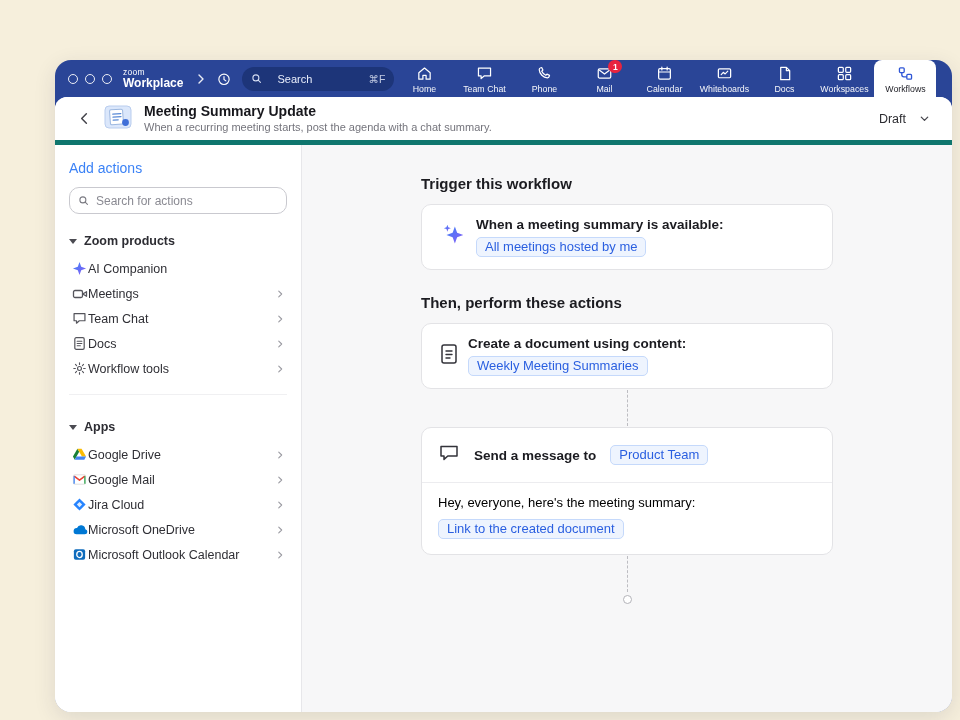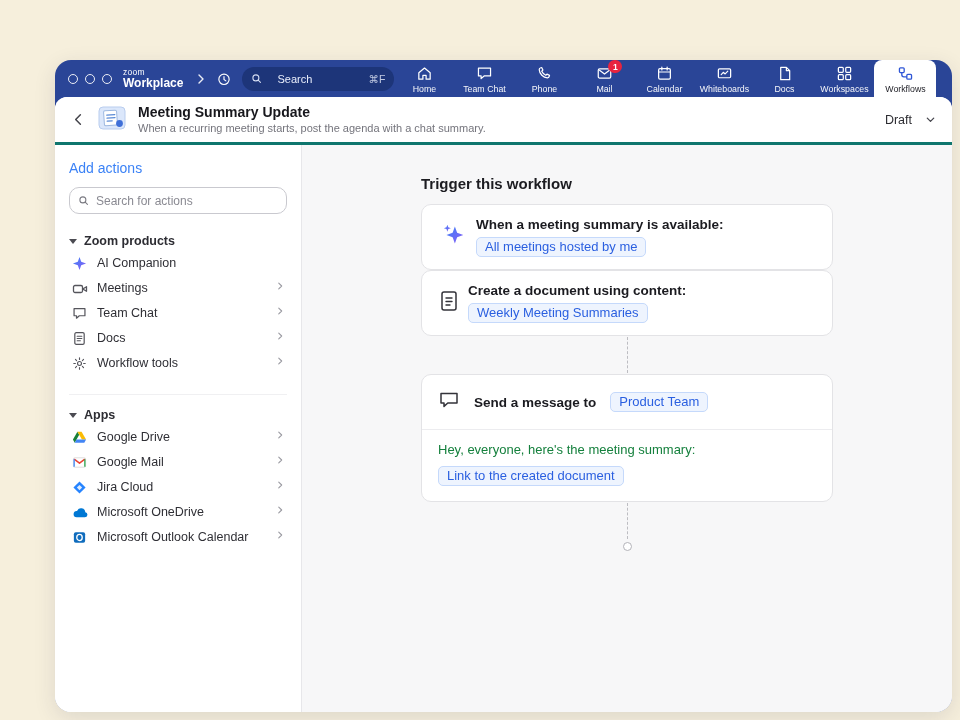--- a/index.html
+++ b/index.html
@@ -28,60 +28,60 @@
   .nav-item .lbl{font-size:8.8px;opacity:.95;white-space:nowrap}
   .nav-item.active{background:#fff;border-radius:8px 8px 0 0;width:62px}
   .nav-item.active .lbl{color:#23232a;opacity:1}
   .nav-item.partial{margin-right:-38px}
   .badge{position:absolute;top:0;left:50%;margin-left:4px;min-width:14px;height:13px;padding:0 3px;background:#e8243f;
     border-radius:8px;color:#fff;font-size:8.5px;display:flex;align-items:center;justify-content:center;font-weight:700}
 
   
   .sheet{flex:1;min-height:0;display:flex;flex-direction:column;border-radius:12px 12px 0 0;overflow:hidden;background:#fff}
   .header{height:48px;flex:0 0 auto;background:#fff;display:flex;align-items:center;gap:12px;
-    padding:0 16px;border-bottom:3px solid #0f766e}
+    padding:0 22px;border-bottom:5px solid #0f766e}
   .back{display:flex;align-items:center;cursor:pointer}
   .hdr-titles{line-height:1.2}
   .hdr-title{font-size:14px;font-weight:700;color:#17171c}
   .hdr-sub{font-size:11px;color:#74747c;margin-top:2px}
   .hdr-right{margin-left:auto;display:flex;align-items:center;gap:13px;cursor:pointer}
   .draft{font-size:12.5px;color:#2c2c31}
 
   .body{flex:1;min-height:0;display:flex;background:#f7f7f8}
 
   
   .sidebar{width:247px;flex:0 0 auto;background:#fff;border-right:1px solid #e7e7ea;padding:15px 14px 0;overflow:hidden}
   .sb-title{font-size:14px;font-weight:400;color:#3b82f6;margin-bottom:11px}
   .sb-search{display:flex;align-items:center;gap:6px;border:1px solid #c9c9cf;border-radius:10px;height:27px;padding:0 8px;background:#fff}
   .sb-search input{border:none;outline:none;flex:1;font-size:12px;color:#3a3a40;font-family:inherit;background:transparent}
   .sb-search input::placeholder{color:#8a8a92}
   .sb-section{margin-top:20px}
-  .sb-section.second{margin-top:13px;border-top:1px solid #f0f0f2;padding-top:13px}
+  .sb-section.second{margin-top:13px;border-top:1px solid #f0f0f2;padding-top:25px}
   .sb-sec-head{display:flex;align-items:center;gap:7px;margin-bottom:8px;cursor:pointer}
   .caret-down{width:0;height:0;border-left:4.5px solid transparent;border-right:4.5px solid transparent;border-top:5.5px solid #4b4b52}
   .sb-sec-label{font-size:12.5px;font-weight:700;color:#2d2d33}
-  .sb-item{height:25px;display:flex;gap:9px;padding:0 2px;cursor:pointer;border-radius:5px}
+  .sb-item{height:25px;display:flex;align-items:center;padding:0 2px;cursor:pointer;border-radius:5px}
   .sb-item .ic{width:17px;display:flex;justify-content:center}
   .sb-item .txt{font-size:12.5px;color:#2f2f35}
   .sb-item .chev{margin-left:auto;display:flex}
 
   
   .canvas{flex:1;min-width:0;overflow:hidden;padding-top:30px}
   .col{width:412px;margin:0 auto}
   .section-h{font-size:15px;font-weight:700;color:#1c1c21;margin-bottom:12px}
   .actions-h{margin-top:24px}
   .card{background:#fff;border:1px solid #e3e3e6;border-radius:10px;cursor:pointer}
   .card-row{display:flex;align-items:center;gap:8px;padding:10px 16px}
   .stack{display:flex;flex-direction:column;align-items:flex-start;gap:5px;padding:2px 0}
   .card-text{font-size:13.5px;font-weight:600;color:#1b1b20}
   .chip{display:inline-block;background:#eef4fe;border:1px solid #c5d9fb;color:#2a5fe0;border-radius:5px;
     padding:1px 8px 2px;font-size:13px;font-weight:500;cursor:pointer;white-space:nowrap}
   .msg-top{display:flex;align-items:center;gap:14px;padding:14px 16px}
   .msg-body{border-top:1px solid #ececef;padding:12px 16px 15px}
-  .msg-text{font-size:13px;color:#15803d;margin-bottom:9px}
+  .msg-text{font-size:13px;color:#000000;margin-bottom:9px}
   .connector{width:0;border-left:1px dashed #bdbdc2;height:36px;margin:1px auto}
   .endcircle{width:9px;height:9px;border:1.5px solid #b3b3b9;border-radius:50%;background:#fff;margin:3px auto 0;cursor:pointer}
 </style>
 </head>
 <body>
 
 <div class="window">
 
   <div class="topnav">
     <div class="nav-left">
@@ -405,20 +405,21 @@
                   <path d="M18 7l2.4 6.6L27 16l-6.6 2.4L18 25l-2.4-6.6L9 16l6.6-2.4Z" fill="url(#g2)"></path>
                   <path d="M10 5l1 2.7L13.7 8.7 11 9.7 10 12.4 9 9.7 6.3 8.7 9 7.7Z" fill="url(#g2)"></path>
                 </svg>
             </span>
             <div class="stack">
               <span class="card-text">When a meeting summary is available:</span>
               <span class="chip">All meetings hosted by me</span>
             </div>
           </div>
 
+          <div class="section-h actions-h">Then, perform these actions</div>
 
           <div class="card card-row">
             <span>
               <svg width="22" height="22" viewBox="0 0 22 22">
                   <rect x="4" y="2" width="14" height="18" rx="2" fill="none" stroke="#33333a" stroke-width="1.5"></rect>
                   <path d="M8 8h6M8 11.5h6M8 15h4" stroke="#33333a" stroke-width="1.4" stroke-linecap="round"></path>
                 </svg>
             </span>
             <div class="stack">
               <span class="card-text">Create a document using content:</span>

